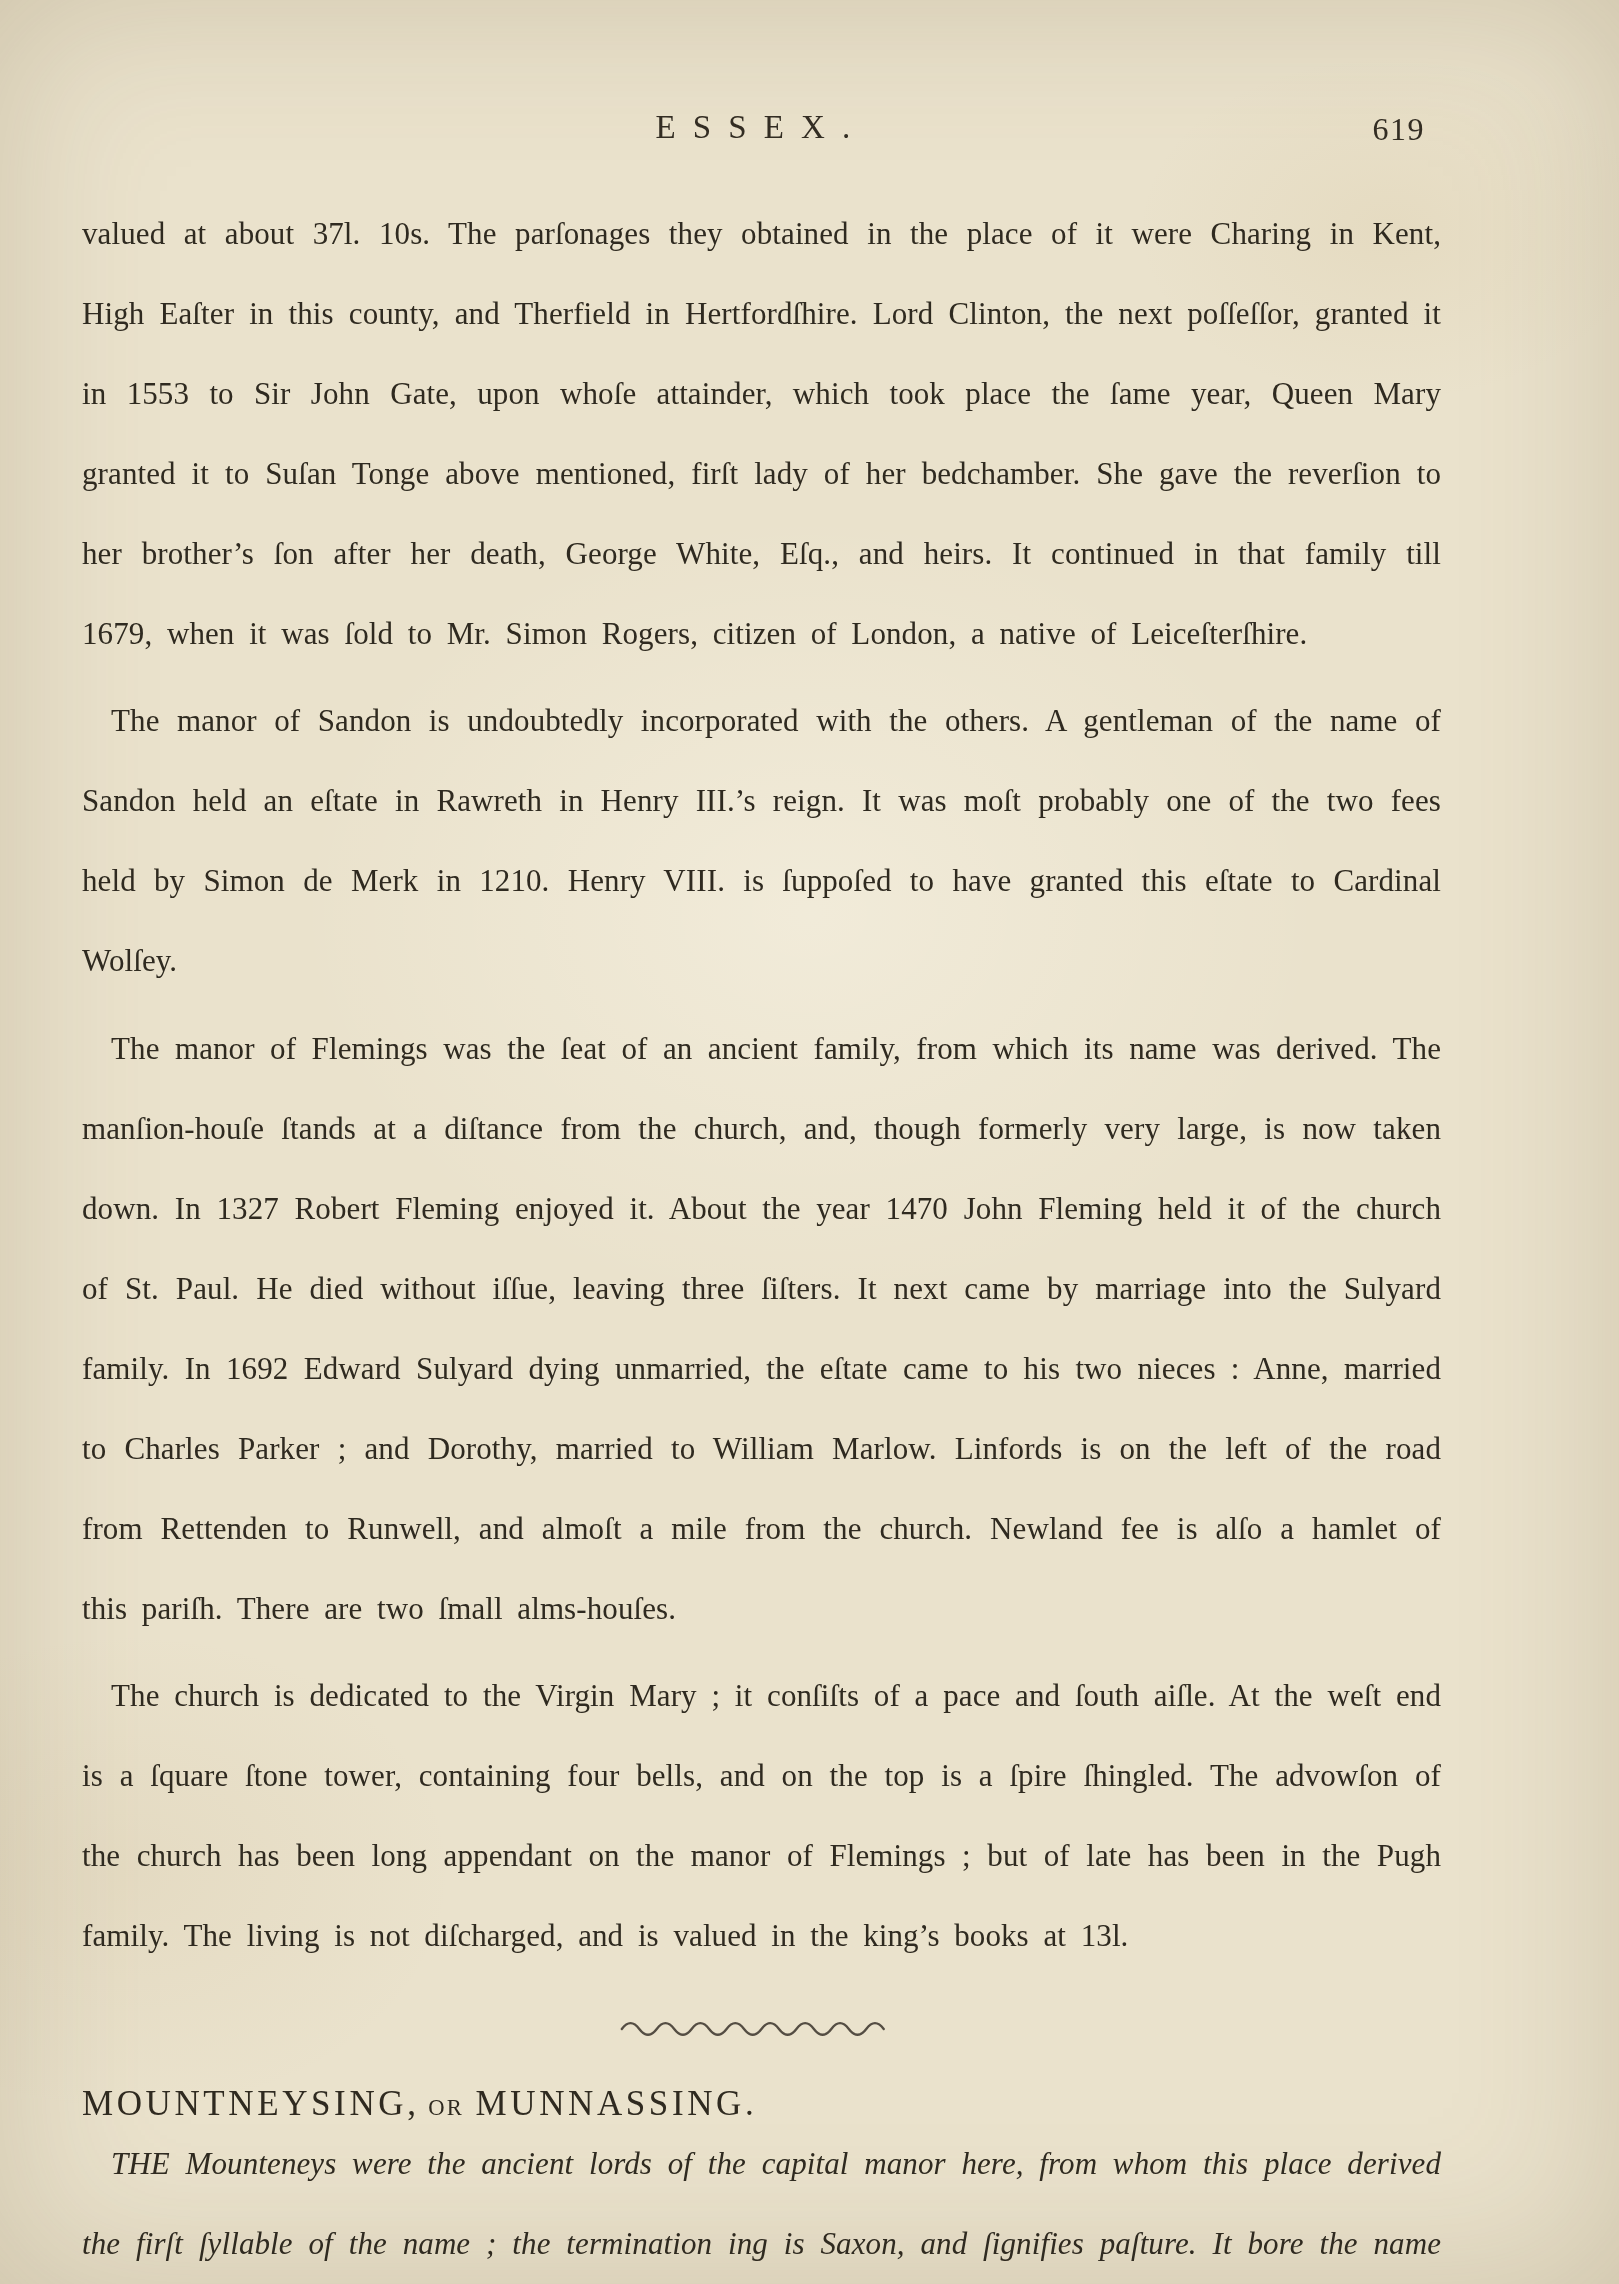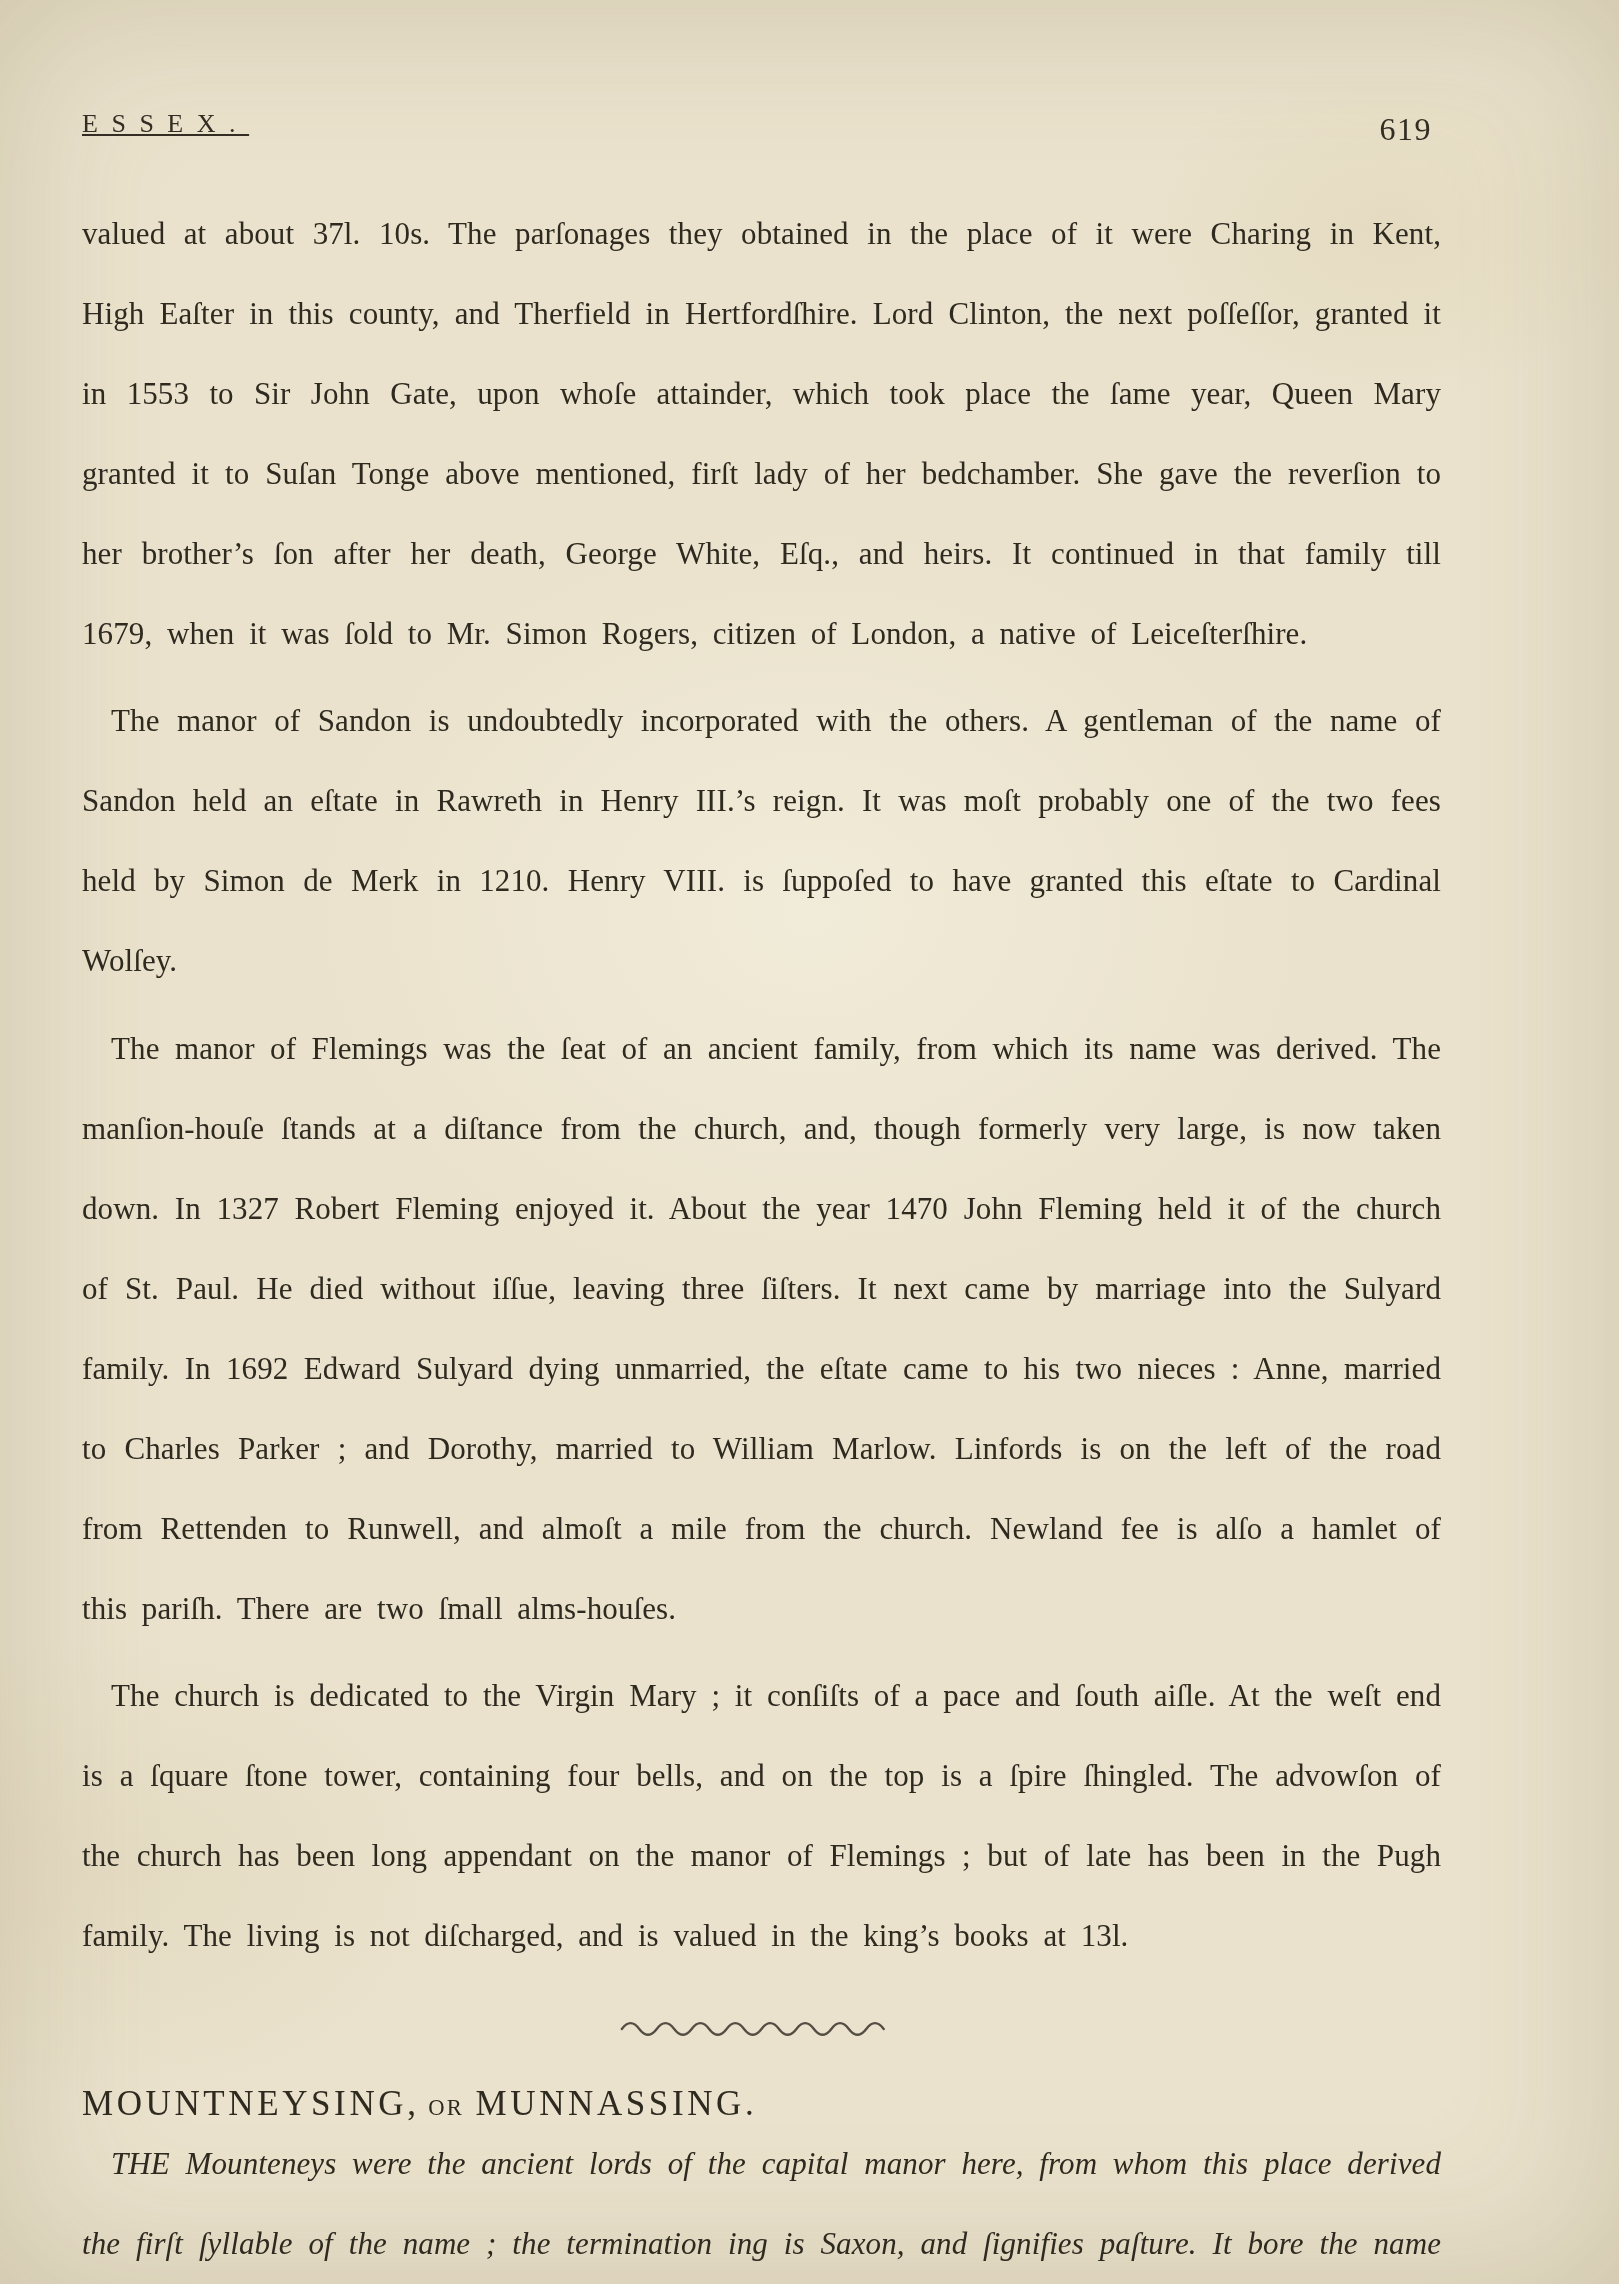--- a/index.html
+++ b/index.html
@@ -21,29 +21,28 @@
     position:relative;
     padding:109px 178px 0 82px;
   }
   .header-row{
     position:relative;
     height:47px;
     margin-bottom:38px;
   }
   .running-title{
     display:block;
-    text-align:left;
-    font-size:26px;
+    text-align:center;
+    font-size:33px;
     letter-spacing:0.52em;
     color:#332d23;
-    text-decoration:underline;
   }
   .page-number{
     position:absolute;
-    right:9px;top:1.5px;
+    right:16px;top:1.5px;
     font-size:32px;
     letter-spacing:1.5px;
     color:#332d23;
   }
   p.body{
     margin:0 0 7.3px 0;
     font-size:31px;
     line-height:80px;
     text-align:justify;
     word-spacing:0.22em;

